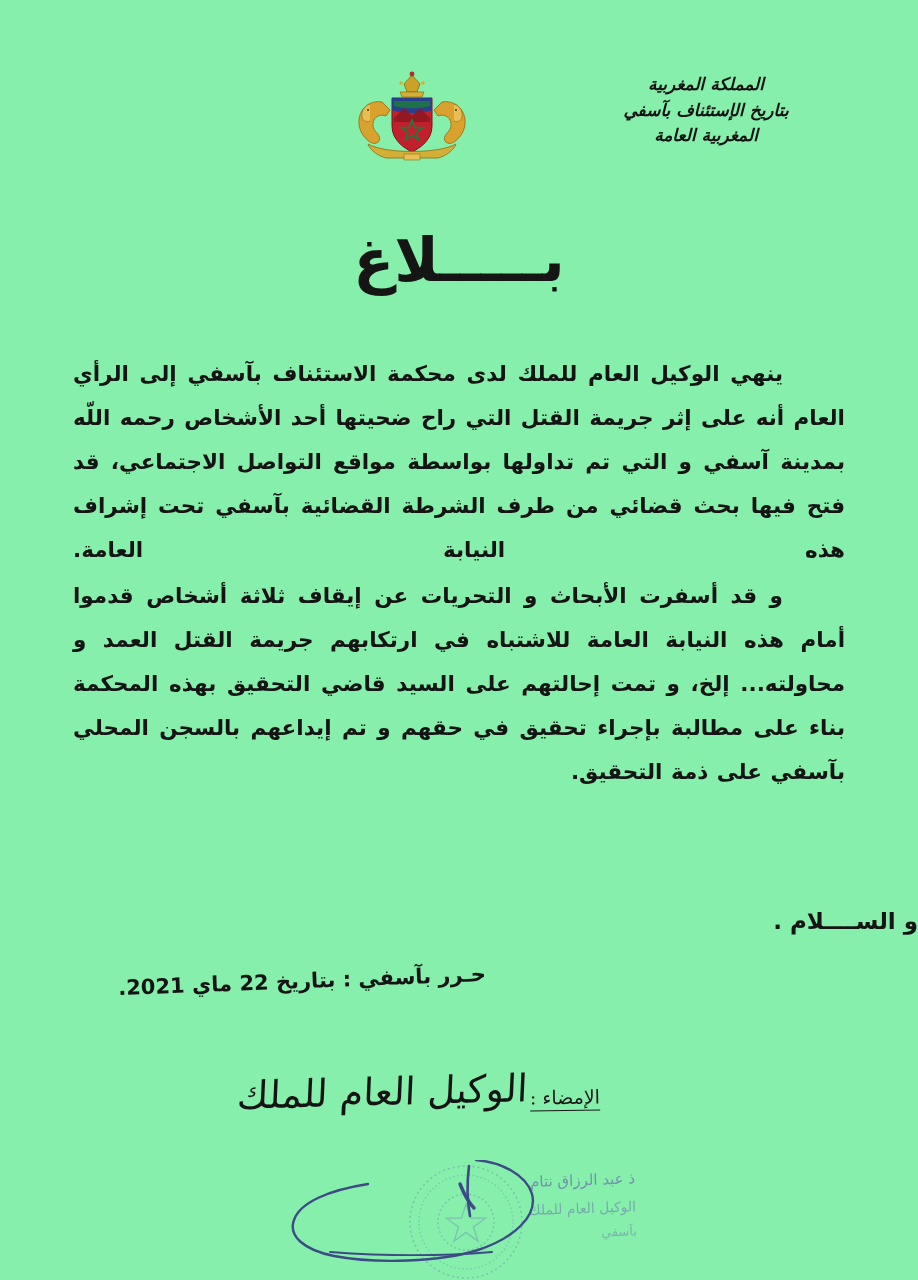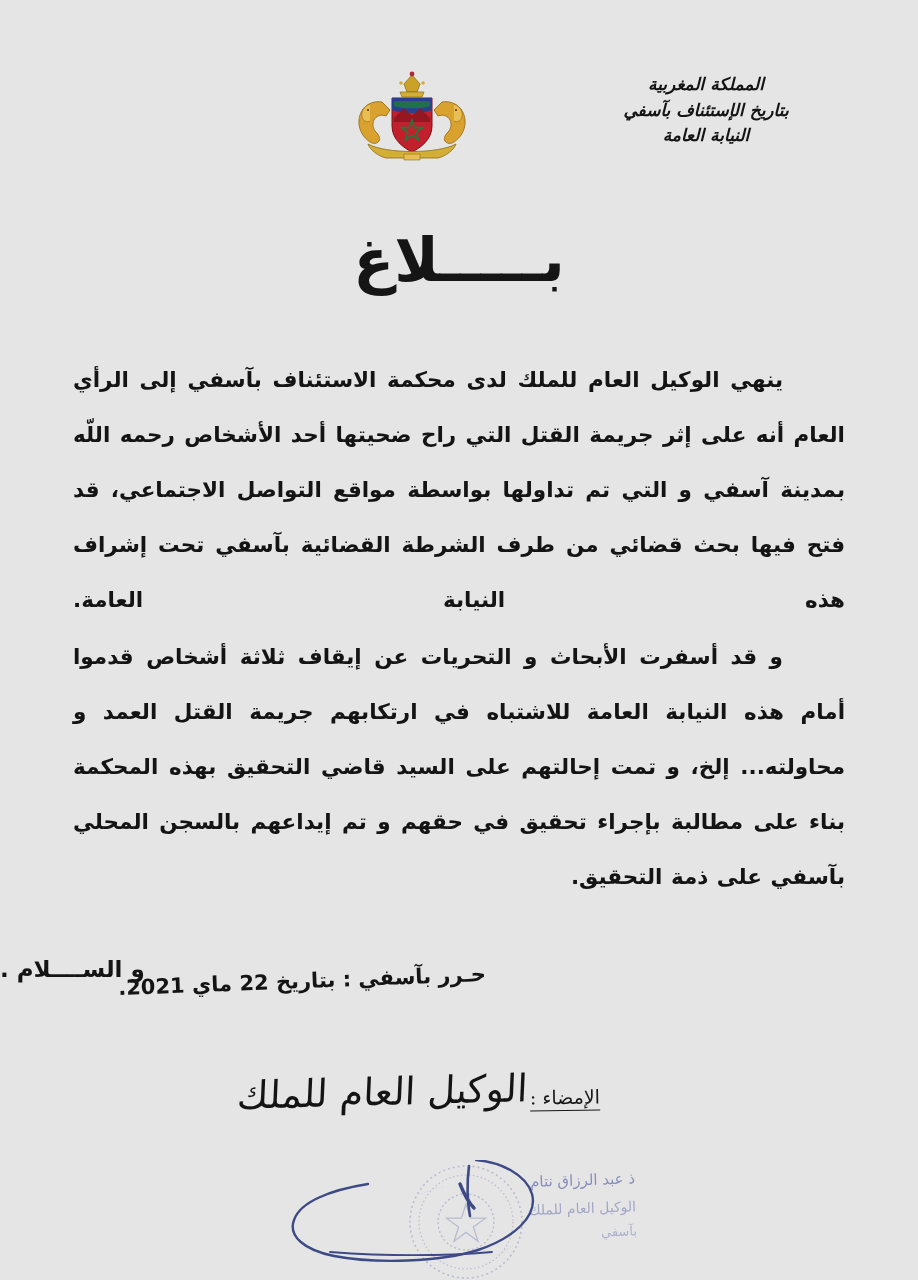--- a/index.html
+++ b/index.html
@@ -9,21 +9,21 @@
     background: #ffffff;
   }
   body {
     font-family: "Liberation Sans", "DejaVu Sans", sans-serif;
   }
   .page {
     position: relative;
     width: 918px;
     height: 1280px;
     margin: 0 auto;
-    background: #e5e5e5;
+    background: #86efac;
     overflow: hidden;
     color: #1b1b1b;
   }
 
   
   .header {
     position: absolute;
     top: 62px;
     left: 0;
     right: 0;
@@ -78,41 +78,40 @@
     position: absolute;
     top: 352px;
     right: 73px;
     left: 73px;
     direction: rtl;
   }
   .para {
     font-family: "DejaVu Sans", sans-serif;
     font-size: 21.5px;
     font-weight: 700;
-    line-height: 55px;
+    line-height: 44px;
     text-align: justify;
     text-align-last: justify;
     text-indent: 62px;
     color: #141414;
     margin: 0 0 2px 0;
     word-spacing: 1px;
   }
   .para.last-free {
     text-align-last: right;
   }
 
   
   .closing {
     position: absolute;
     top: 908px;
     left: 0;
     right: 0;
-    text-align: left;
-    direction: rtl;
-    margin-top: 48px;
+    text-align: right;
+    direction: rtl;
   }
   .closing-text {
     font-family: "DejaVu Sans", sans-serif;
     font-size: 23px;
     font-weight: 700;
     color: #141414;
     letter-spacing: 0.5px;
   }
 
   
@@ -246,21 +245,21 @@
         <path d="M66 50 L68.6 57.6 L76.6 57.6 L70.2 62.4 L72.6 70 L66 65.3 L59.4 70 L61.8 62.4 L55.4 57.6 L63.4 57.6 Z" fill="none" stroke="#1d7a3e" stroke-width="1.6"></path>
 
         <path d="M22 74 C40 84 92 84 110 74 C108 80 100 86 92 88 L40 88 C32 86 24 80 22 74 Z" fill="#d4af37" stroke="#8a6d12" stroke-width="0.8"></path>
         <path d="M58 84 L74 84 L74 90 L58 90 Z" fill="#e8be55" stroke="#8a6d12" stroke-width="0.6"></path>
       </svg>
     </div>
 
     <div class="header-text">
       <div class="header-line">المملكة المغربية</div>
       <div class="header-line">بتاريخ الإستئناف بآسفي</div>
-      <div class="header-line">النيابة العامة</div>
+      <div class="header-line">المغربية العامة</div>
     </div>
   </div>
 
   <div class="title-wrap">
     <span class="doc-title">بـــــلاغ</span>
   </div>
 
   <div class="body-block">
     <p class="para">ينهي الوكيل العام للملك لدى محكمة الاستئناف بآسفي إلى الرأي العام أنه على إثر جريمة القتل التي راح ضحيتها أحد الأشخاص رحمه اللّه بمدينة آسفي و التي تم تداولها بواسطة مواقع التواصل الاجتماعي، قد فتح فيها بحث قضائي من طرف الشرطة القضائية بآسفي تحت إشراف هذه النيابة العامة.</p>
     <p class="para last-free">و قد أسفرت الأبحاث و التحريات عن إيقاف ثلاثة أشخاص قدموا أمام هذه النيابة العامة للاشتباه في ارتكابهم جريمة القتل العمد و محاولته... إلخ، و تمت إحالتهم على السيد قاضي التحقيق بهذه المحكمة بناء على مطالبة بإجراء تحقيق في حقهم و تم إيداعهم بالسجن المحلي بآسفي على ذمة التحقيق.</p>

